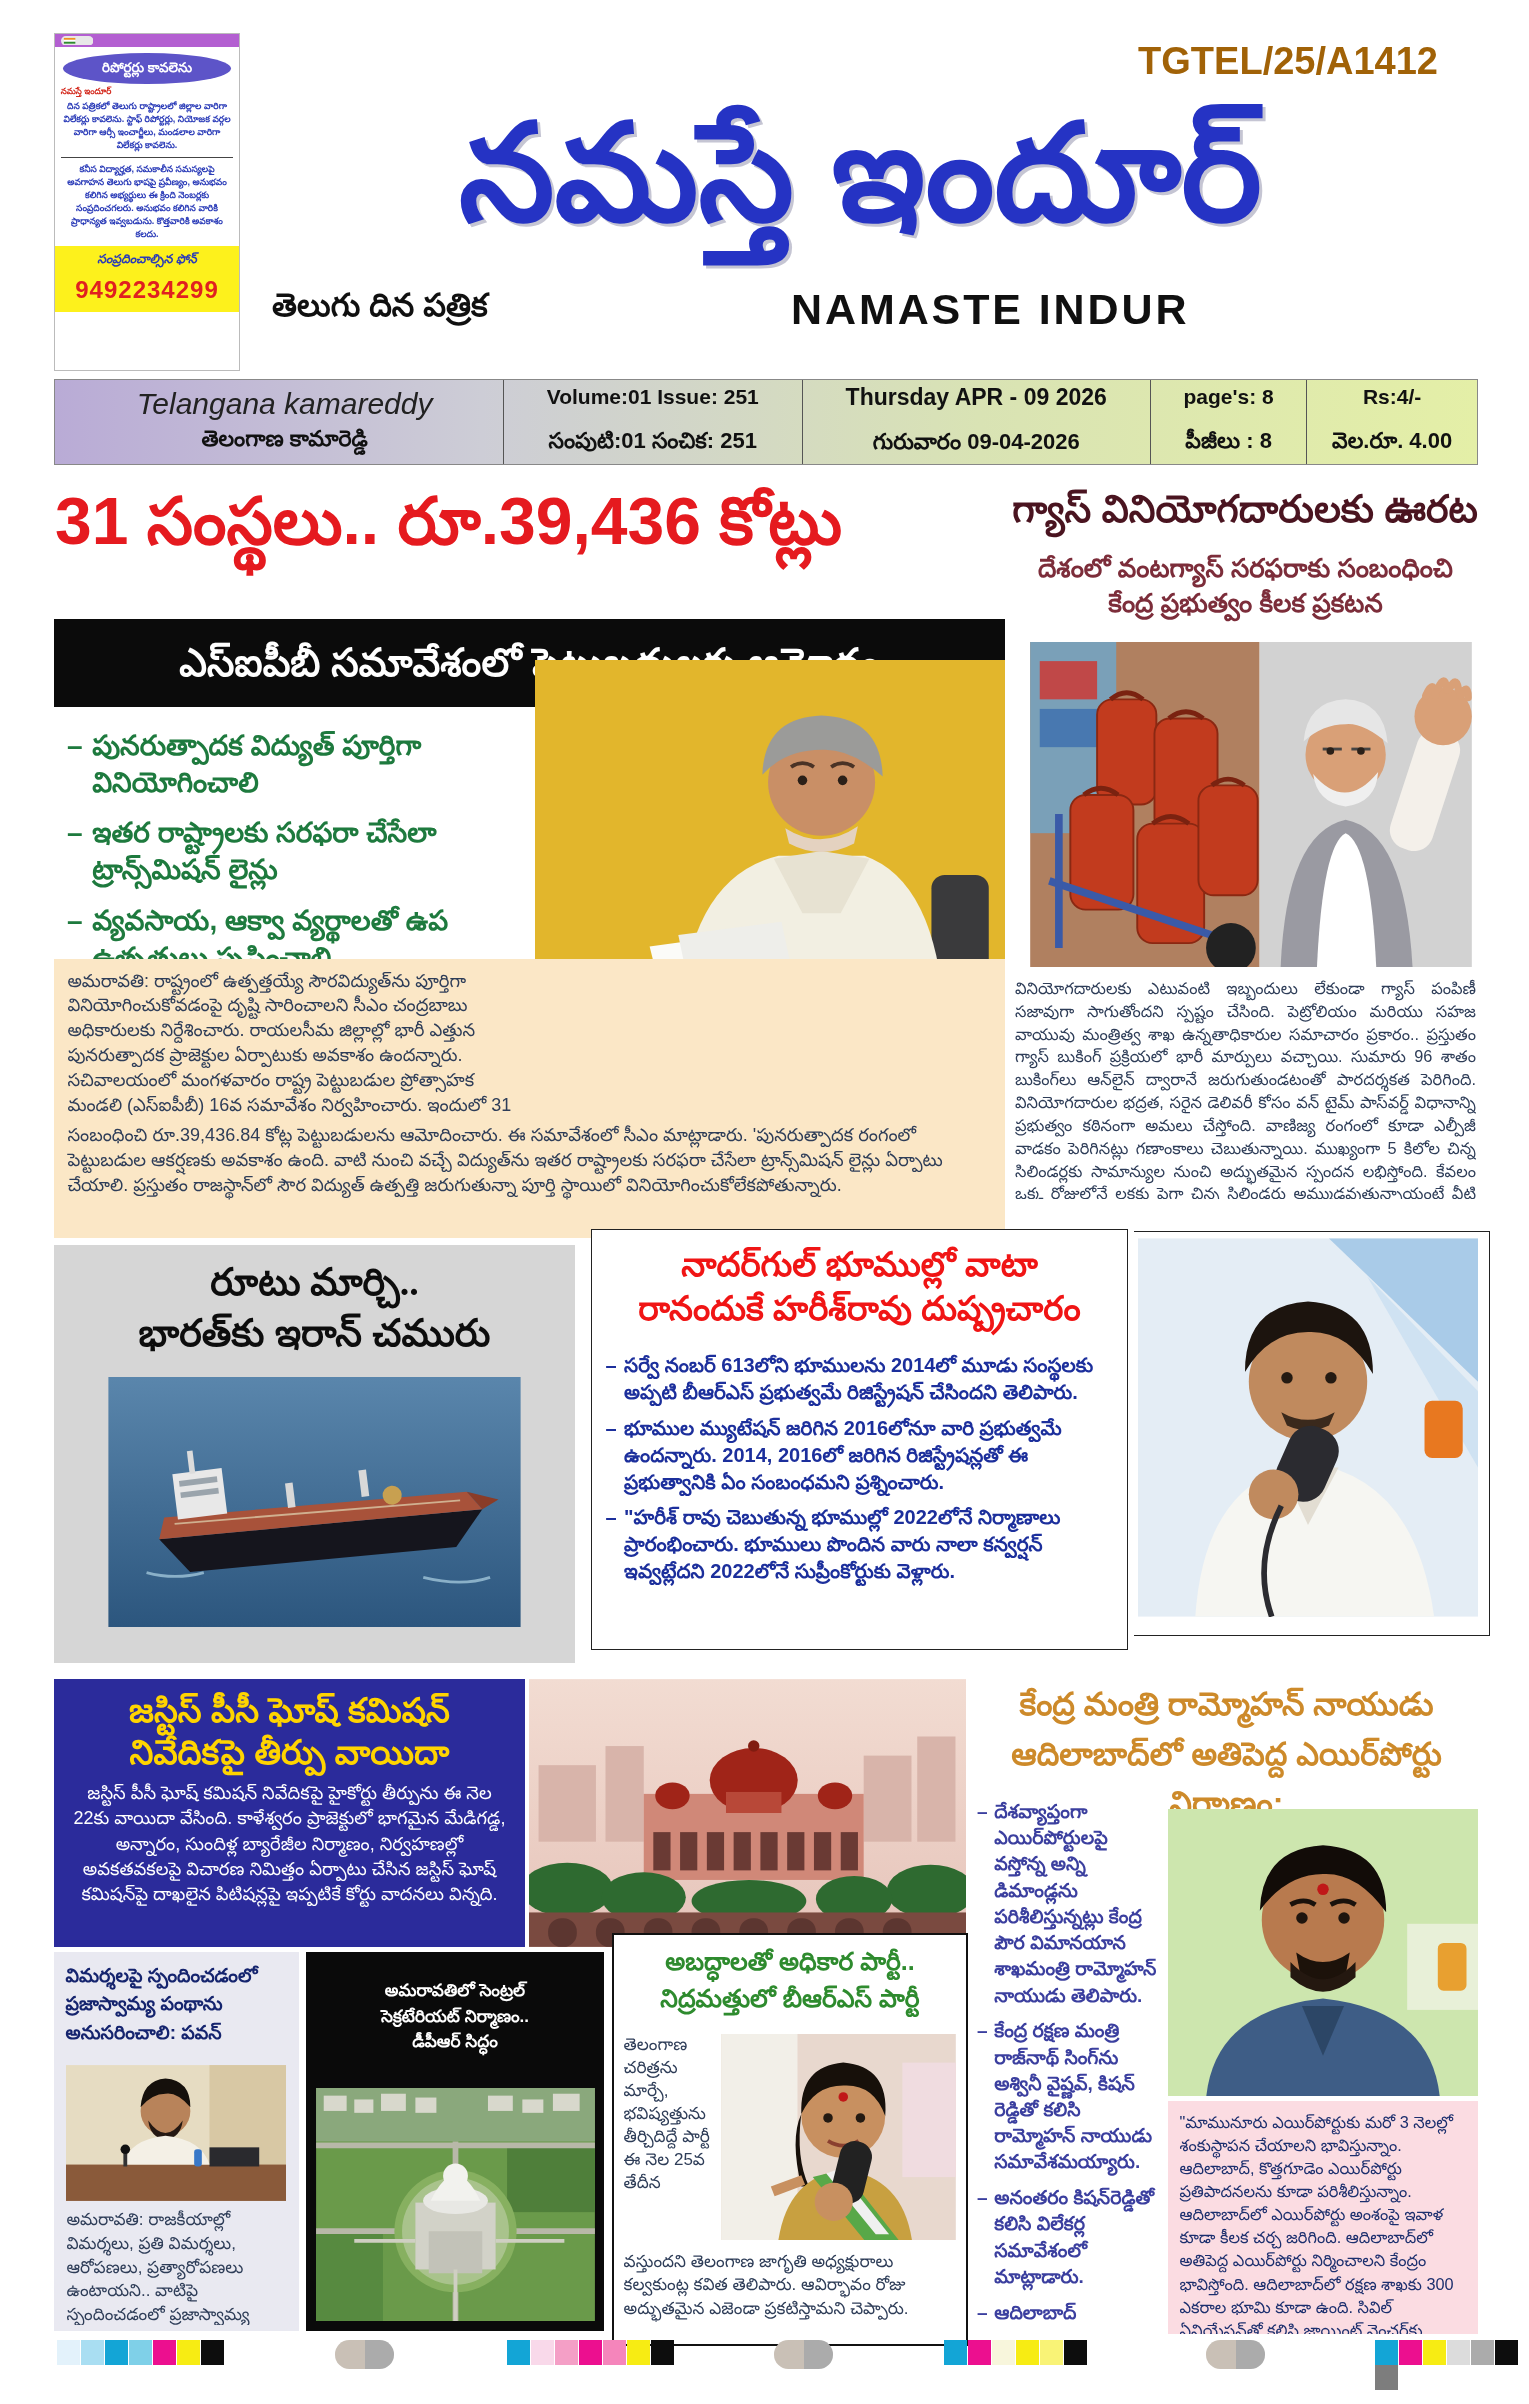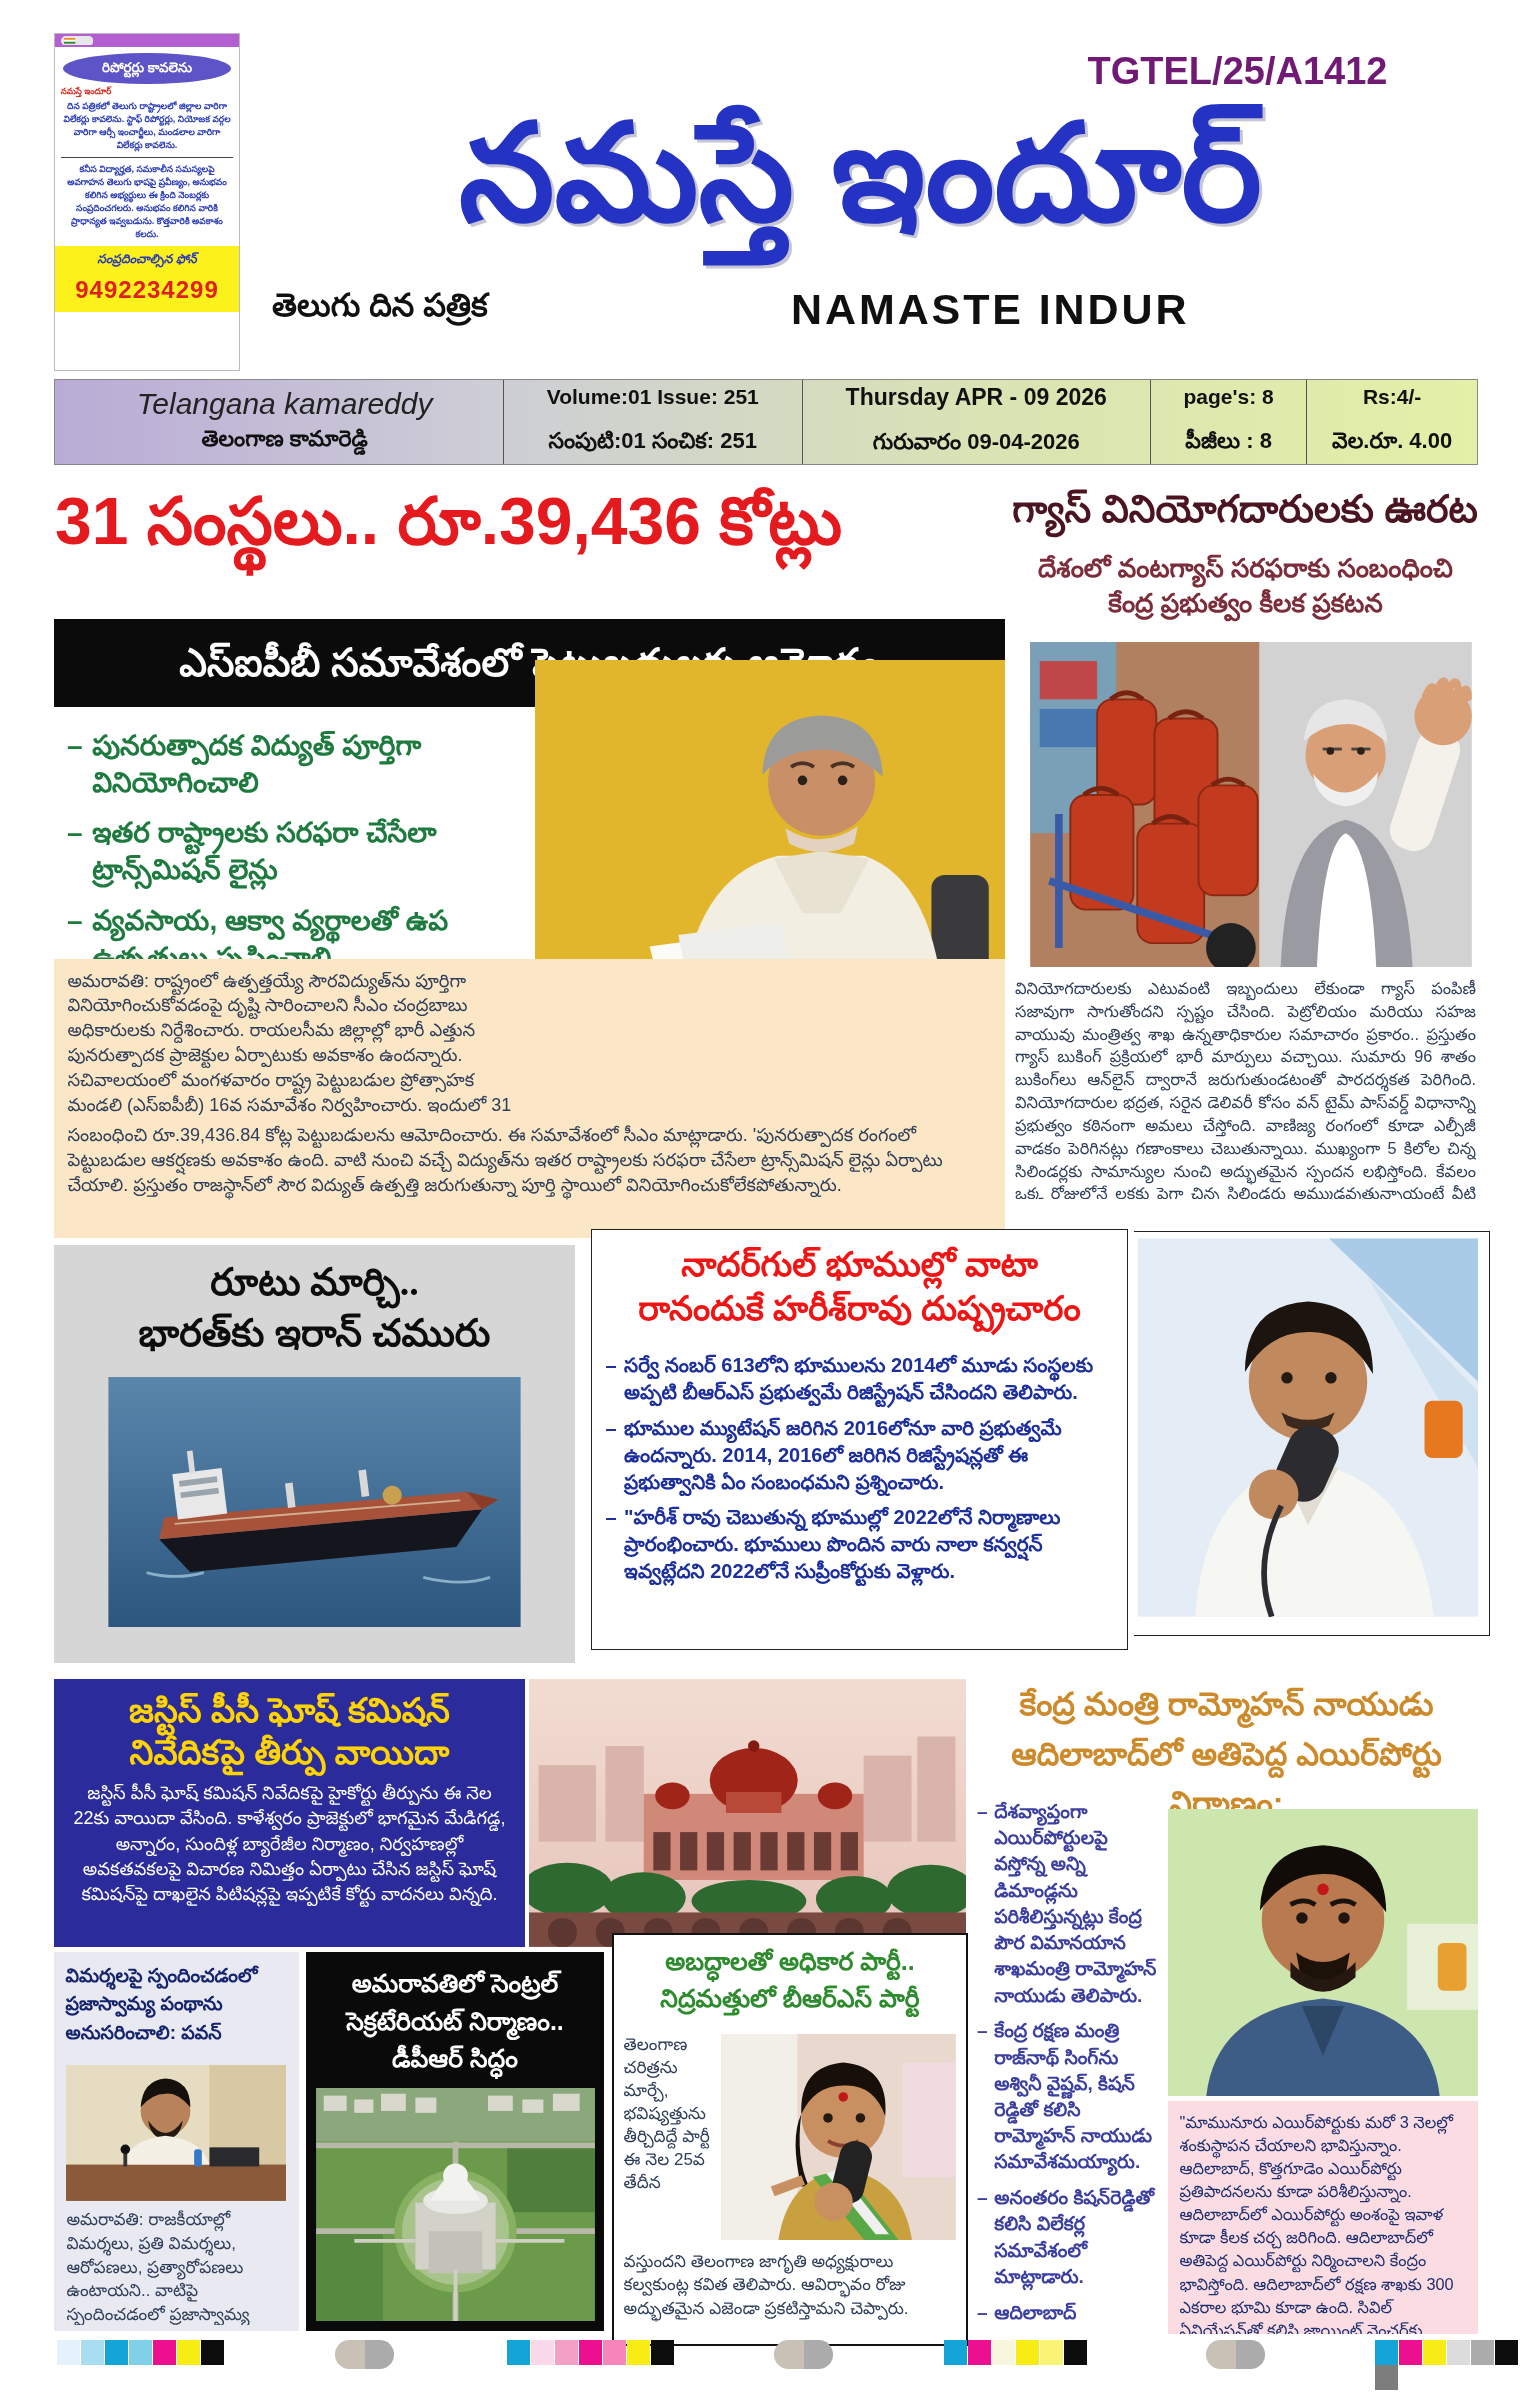--- a/index.html
+++ b/index.html
@@ -14,21 +14,21 @@
   .ad-oval{margin:5.7px 7.6px 1.9px 7.6px;background:#5d54c8;border-radius:50%;color:#fff;text-align:center;
            font-size:13.4px;font-weight:bold;padding:6.7px 3.8px;}
   .ad-brand{color:#d42a1e;font-size:8.6px;font-weight:bold;padding:0 5.7px;}
   .ad-text{color:#2a3bb8;font-size:9px;font-weight:bold;text-align:center;padding:1.9px 5.7px;line-height:1.45;}
   .ad-divider{height:1px;background:#444;margin:2.9px 5.7px;}
   .ad-phone-box{background:#fdf11c;text-align:center;padding:5.7px 3.8px 7.6px 3.8px;margin-top:2.9px;}
   .ad-phone-label{color:#2a3bb8;font-size:12.4px;font-weight:bold;font-style:italic;}
   .ad-phone-number{color:#e02020;font-size:24px;font-weight:bold;letter-spacing:1px;margin-top:7.6px;}
 
   
-  .reg-no{left:1037px;top:50px;width:401px;text-align:center;font-size:38px;font-weight:bold;color:#701a75;}
+  .reg-no{left:1037px;top:40px;width:401px;text-align:right;font-size:38px;font-weight:bold;color:#a16207;}
   .masthead-title{left:239px;top:59px;width:1243px;height:229px;text-align:center;
                   font-size:136px;font-weight:800;color:#2533c4;line-height:229px;
                   text-shadow:2.9px 2.9px 0 rgba(150,150,175,.55);white-space:nowrap;}
   .masthead-tagline{left:272px;top:287px;font-size:32px;font-weight:bold;color:#101010;}
   .masthead-en{left:791px;top:285px;font-size:43px;font-weight:bold;color:#101010;letter-spacing:2.9px;}
 
   
   .dateline{left:54px;top:379px;width:1422px;height:84px;display:flex;border:1px solid #888;
             background:linear-gradient(90deg,#b9abd6 0%,#cdcdd6 30%,#d9e3b4 65%,#e4efa7 100%);}
   .dl-sec{display:flex;flex-direction:column;justify-content:space-around;align-items:center;padding:3.8px 5.7px;box-sizing:border-box;}
@@ -87,21 +87,21 @@
 
   
   .pawan-box{left:54px;top:1952px;width:245px;height:379px;background:#e9e9f1;overflow:hidden;}
   .pawan-h{padding:9.6px 11.5px 0 11.5px;font-size:19px;font-weight:bold;color:#15246e;line-height:1.5;}
   .pawan-photo{position:absolute;left:12.4px;top:113px;width:220px;height:136px;}
   .pawan-body{position:absolute;left:12.4px;top:256px;width:220px;height:117px;overflow:hidden;
               font-size:17px;line-height:1.4;color:#2e3d58;}
 
   
   .sec-box{left:306px;top:1952px;width:298px;height:379px;background:#0a0a0a;overflow:hidden;}
-  .sec-h{color:#fff;text-align:center;font-size:25px;font-weight:800;line-height:1.5;margin-top:13px;}
+  .sec-h{color:#fff;text-align:center;font-size:17px;font-weight:800;line-height:1.5;margin-top:26px;}
   .aerial{position:absolute;left:9.6px;top:136px;width:279px;height:233px;}
 
   
   .kav-box{left:612px;top:1933px;width:356px;height:413px;background:#fff;border:2.9px solid #111;box-sizing:border-box;overflow:hidden;}
   .kav-h{text-align:center;font-size:25px;font-weight:800;color:#2e8b2e;line-height:1.5;}
   .kav-h1{margin-top:7.6px;}
   .kav-body-left{position:absolute;left:9.6px;top:99px;width:92px;height:208px;overflow:hidden;
                  font-size:17px;line-height:1.35;color:#2e3d58;}
   .kav-photo{position:absolute;left:107px;top:99px;width:235px;height:206px;}
   .kav-body-bottom{position:absolute;left:9.6px;top:315px;width:333px;height:88px;overflow:hidden;

